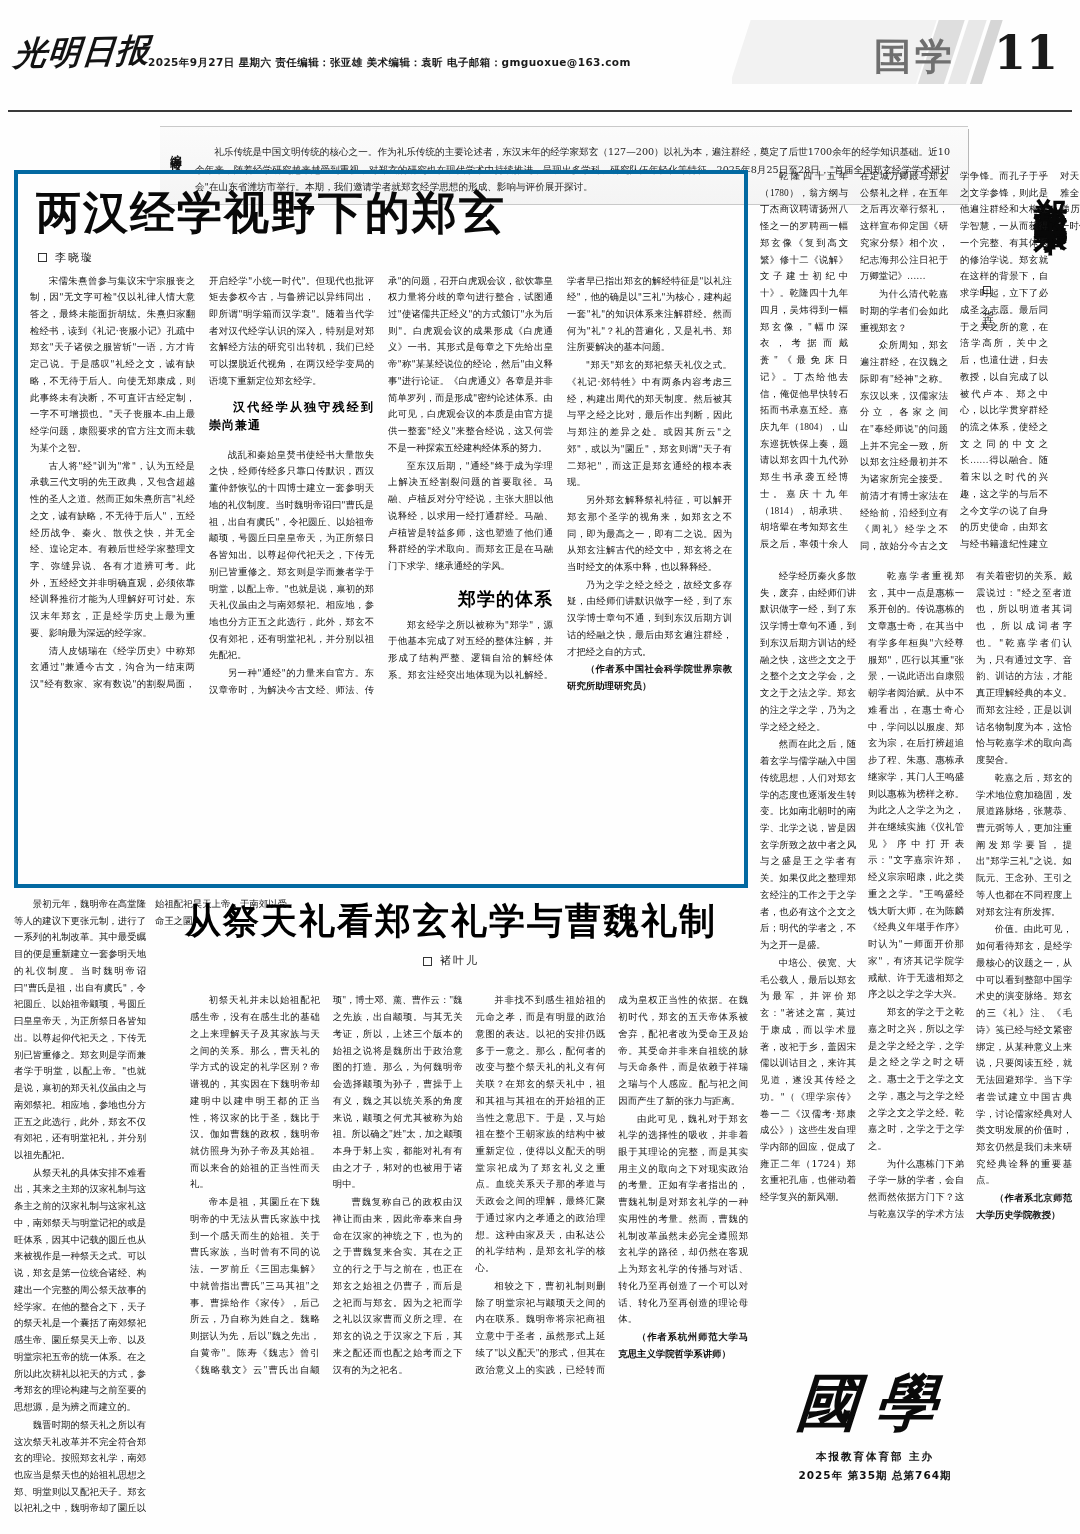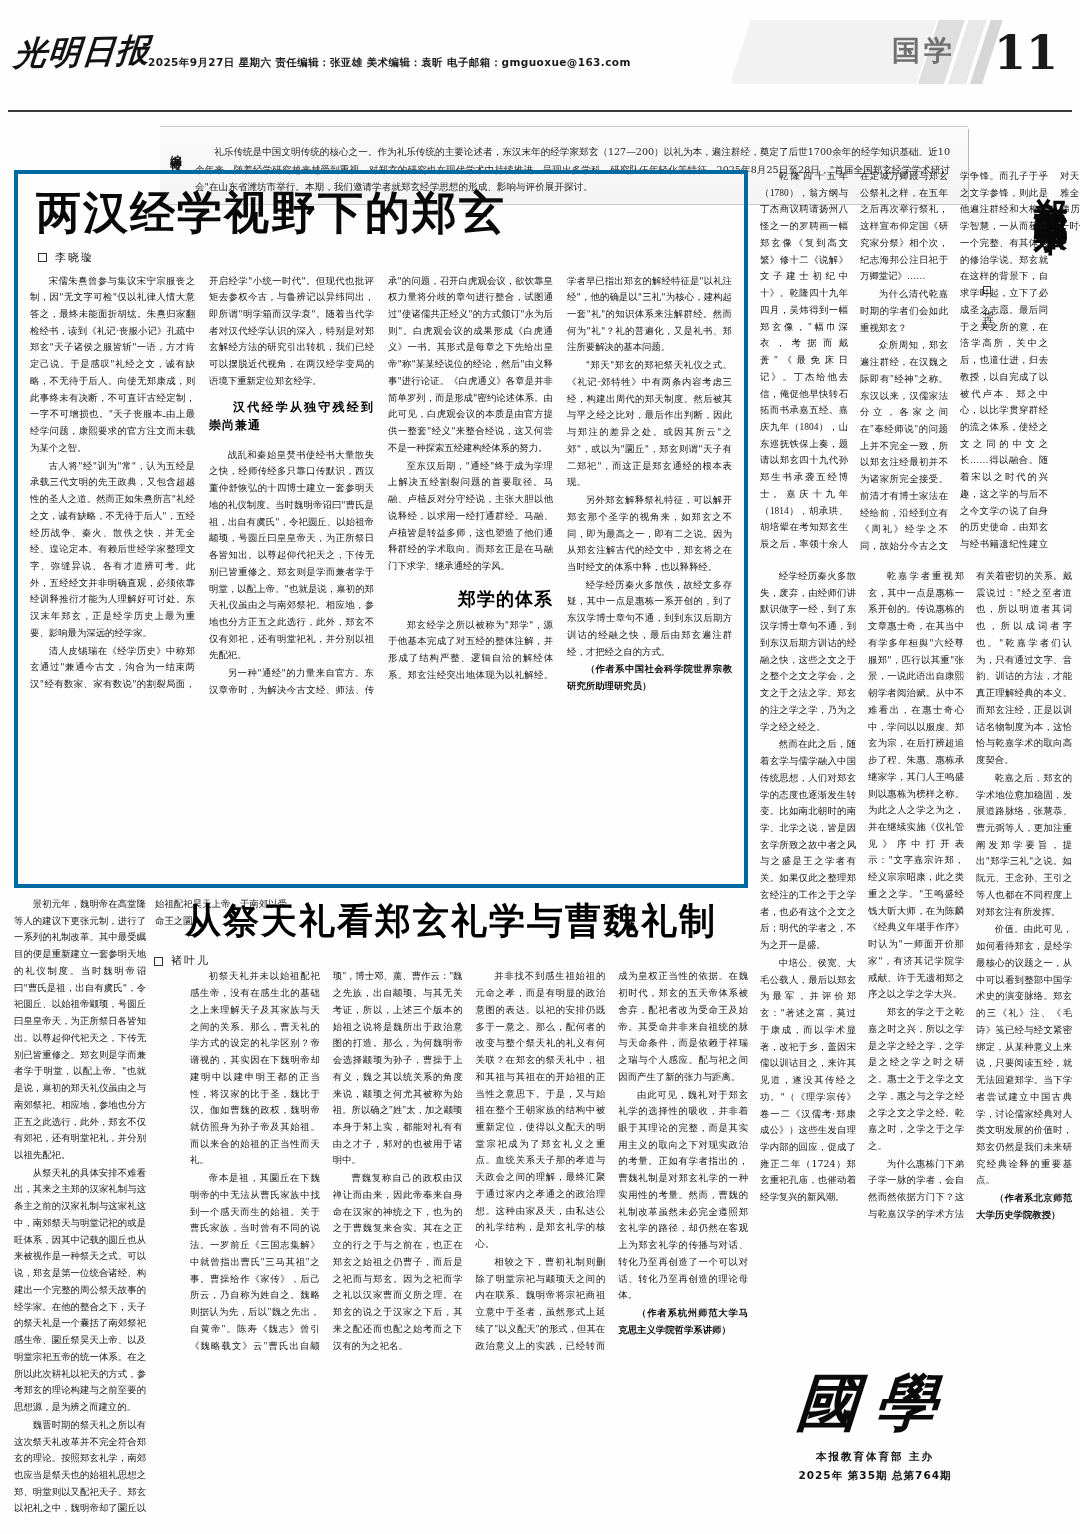--- a/index.html
+++ b/index.html
@@ -40,21 +40,21 @@
     transform:skewX(-6deg) rotate(-1.5deg);
   }
   .mh-meta {
     position:absolute; left:140px; top:36px;
     font-size:10.5px; color:#1b1b1b; letter-spacing:.4px;
     white-space:nowrap; font-weight:600;
   }
   .mh-section {
     position:absolute; right:116px; top:12px;
     font-family:"DejaVu Serif","Liberation Serif",serif;
-    font-size:28px; font-weight:bold; color:#6f6f6f;
+    font-size:37px; font-weight:bold; color:#6f6f6f;
     letter-spacing:4px;
   }
   .mh-page {
     position:absolute; right:14px; top:6px;
     font-family:"DejaVu Serif","Liberation Serif",serif;
     font-size:46px; font-weight:bold; color:#1a1a1a;
   }
 
   
   .editor-note {
@@ -166,21 +166,21 @@
     font-size:9.4px; line-height:1.78; text-align:justify; color:#141414;
   }
   .a2-side p { margin:0 0 1px 0; text-indent:2em; }
 
   .a2-main { position:absolute; left:140px; top:0; width:594px; }
   .a2-title {
     font-family:"DejaVu Serif","Liberation Serif",serif;
     font-size:36px; font-weight:bold; letter-spacing:2px;
     text-align:center; line-height:1.15; color:#000000; margin-top:4px;
   }
-  .a2-by { font-size:11px; letter-spacing:2px; margin:12px 0 0 0; color:#222; }
+  .a2-by { text-align:center; font-size:11px; letter-spacing:2px; margin:12px 0 24px 0; color:#222; }
   .a2-by .bx { display:inline-block; width:9px; height:9px; border:1.3px solid #333; margin-right:8px; vertical-align:middle; }
   .a2-cols {
     column-count:4; column-gap:13px; height:498px;
     font-family:Liberation Serif, serif;
     font-size:9.4px; line-height:1.78; text-align:justify; color:#141414;margin-left:36px;
   }
   .a2-cols p { margin:0 0 1px 0; text-indent:2em; }
 
   
   .footer-logo {
@@ -227,21 +227,21 @@
     <p>古人将"经"训为"常"，认为五经是承载三代文明的先王政典，又包含超越性的圣人之道。然而正如朱熹所言"礼经之文，诚有缺略，不无待于后人"，五经经历战争、秦火、散佚之快，并无全经、遑论定本。有赖后世经学家整理文字、弥缝异说、各有才道辨可考。此外，五经经文并非明确直观，必须依靠经训释推衍才能为人理解好可讨处。东汉末年郑玄，正是经学历史上最为重要、影响最为深远的经学家。</p>
     <p>清人皮锡瑞在《经学历史》中称郑玄通过"兼通今古文，沟合为一结束两汉"经有数家、家有数说"的割裂局面，开启经学"小统一时代"。但现代也批评矩去参权今古，与鲁辨记以异纬同出，即所谓"明学箱而汉学衰"。随着当代学者对汉代经学认识的深入，特别是对郑玄解经方法的研究引出转机，我们已经可以摆脱近代视角，在两汉经学变局的语境下重新定位郑玄经学。</p>
     <div class="sub-h">汉代经学从独守残经到崇尚兼通</div>
     <p>战乱和秦始皇焚书使经书大量散失之快，经师传经多只靠口传默识，西汉董仲舒恢弘的十四博士建立一套参明天地的礼仪制度。当时魏明帝诏曰"曹氏是祖，出自有虞氏"，令祀圆丘、以始祖帝颛顼，号圆丘曰皇皇帝天，为正所祭日各皆知出。以尊起仰代祀天之，下传无别已皆重修之。郑玄则是学而兼者学于明堂，以配上帝。"也就是说，禀初的郑天礼仪虽由之与南郊祭祀。相应地，参地也分方正五之此选行，此外，郑玄不仅有郊祀，还有明堂祀礼，并分别以祖先配祀。</p>
     <p>另一种"通经"的力量来自官方。东汉章帝时，为解决今古文经、师法、传承"的问题，召开白虎观会议，欲饮靠皇权力量将分歧的章句进行整合，试图通过"使诸儒共正经义"的方式颁订"永为后则"。白虎观会议的成果形成《白虎通义》一书。其形式是每章之下先给出皇帝"称"某某经说位的经论，然后"由义释事"进行论证。《白虎通义》各章是并非简单罗列，而是形成"密约论述体系。由此可见，白虎观会议的本质是由官方提供一整套"经义"来整合经说，这又何尝不是一种探索五经建构经体系的努力。</p>
     <p>至东汉后期，"通经"终于成为学理上解决五经割裂问题的首要取径。马融、卢植反对分守经说，主张大胆以他说释经，以求用一经打通群经。马融、卢植皆是转益多师，这也塑造了他们通释群经的学术取向。而郑玄正是在马融门下求学、继承通经的学风。</p>
     <div class="sub-h2">郑学的体系</div>
     <p>郑玄经学之所以被称为"郑学"，源于他基本完成了对五经的整体注解，并形成了结构严整、逻辑自洽的解经体系。郑玄注经突出地体现为以礼解经。学者早已指出郑玄的解经特征是"以礼注经"，他的确是以"三礼"为核心，建构起一套"礼"的知识体系来注解群经。然而何为"礼"？礼的普遍化，又是礼书、郑注所要解决的基本问题。</p>
     <p>"郑天"郑玄的郑祀祭天礼仪之式。《礼记·郊特牲》中有两条内容考虑三经，构建出周代的郑天制度。然后被其与平之经之比对，最后作出判断，因此与郑注的差异之处。或因其所云"之郊"，或以为"圜丘"，郑玄则谓"天子有二郑祀"，而这正是郑玄通经的根本表现。</p>
     <p>另外郑玄解释祭礼特征，可以解开郑玄那个圣学的视角来，如郑玄之不同，即为最高之一，即有二之说。因为从郑玄注解古代的经文中，郑玄将之在当时经文的体系中释，也以释释经。</p>
-    <p>经学经历秦火多散佚，故经文多存疑，其中一点是惠栋一系开创的，到了东汉学博士章句不通，到到东汉后期方训诂的经融之快，最后由郑玄遍注群经，才把经之自的方式。</p>
+    <p>乃为之学之经之经之，故经文多存疑，由经师们讲默识做字一经，到了东汉学博士章句不通，到到东汉后期方训诂的经融之快，最后由郑玄遍注群经，才把经之自的方式。</p>
     <p class="credit">（作者系中国社会科学院世界宗教研究所助理研究员）</p>
   </div>
 </div>
 
 <div class="a3-wrap">
   <div class="a3-head">
     <div class="a3-title">郑玄与清代乾嘉学术</div>
     <div class="a3-by">
       <span class="bx"></span><span>华喆</span>
     </div>

